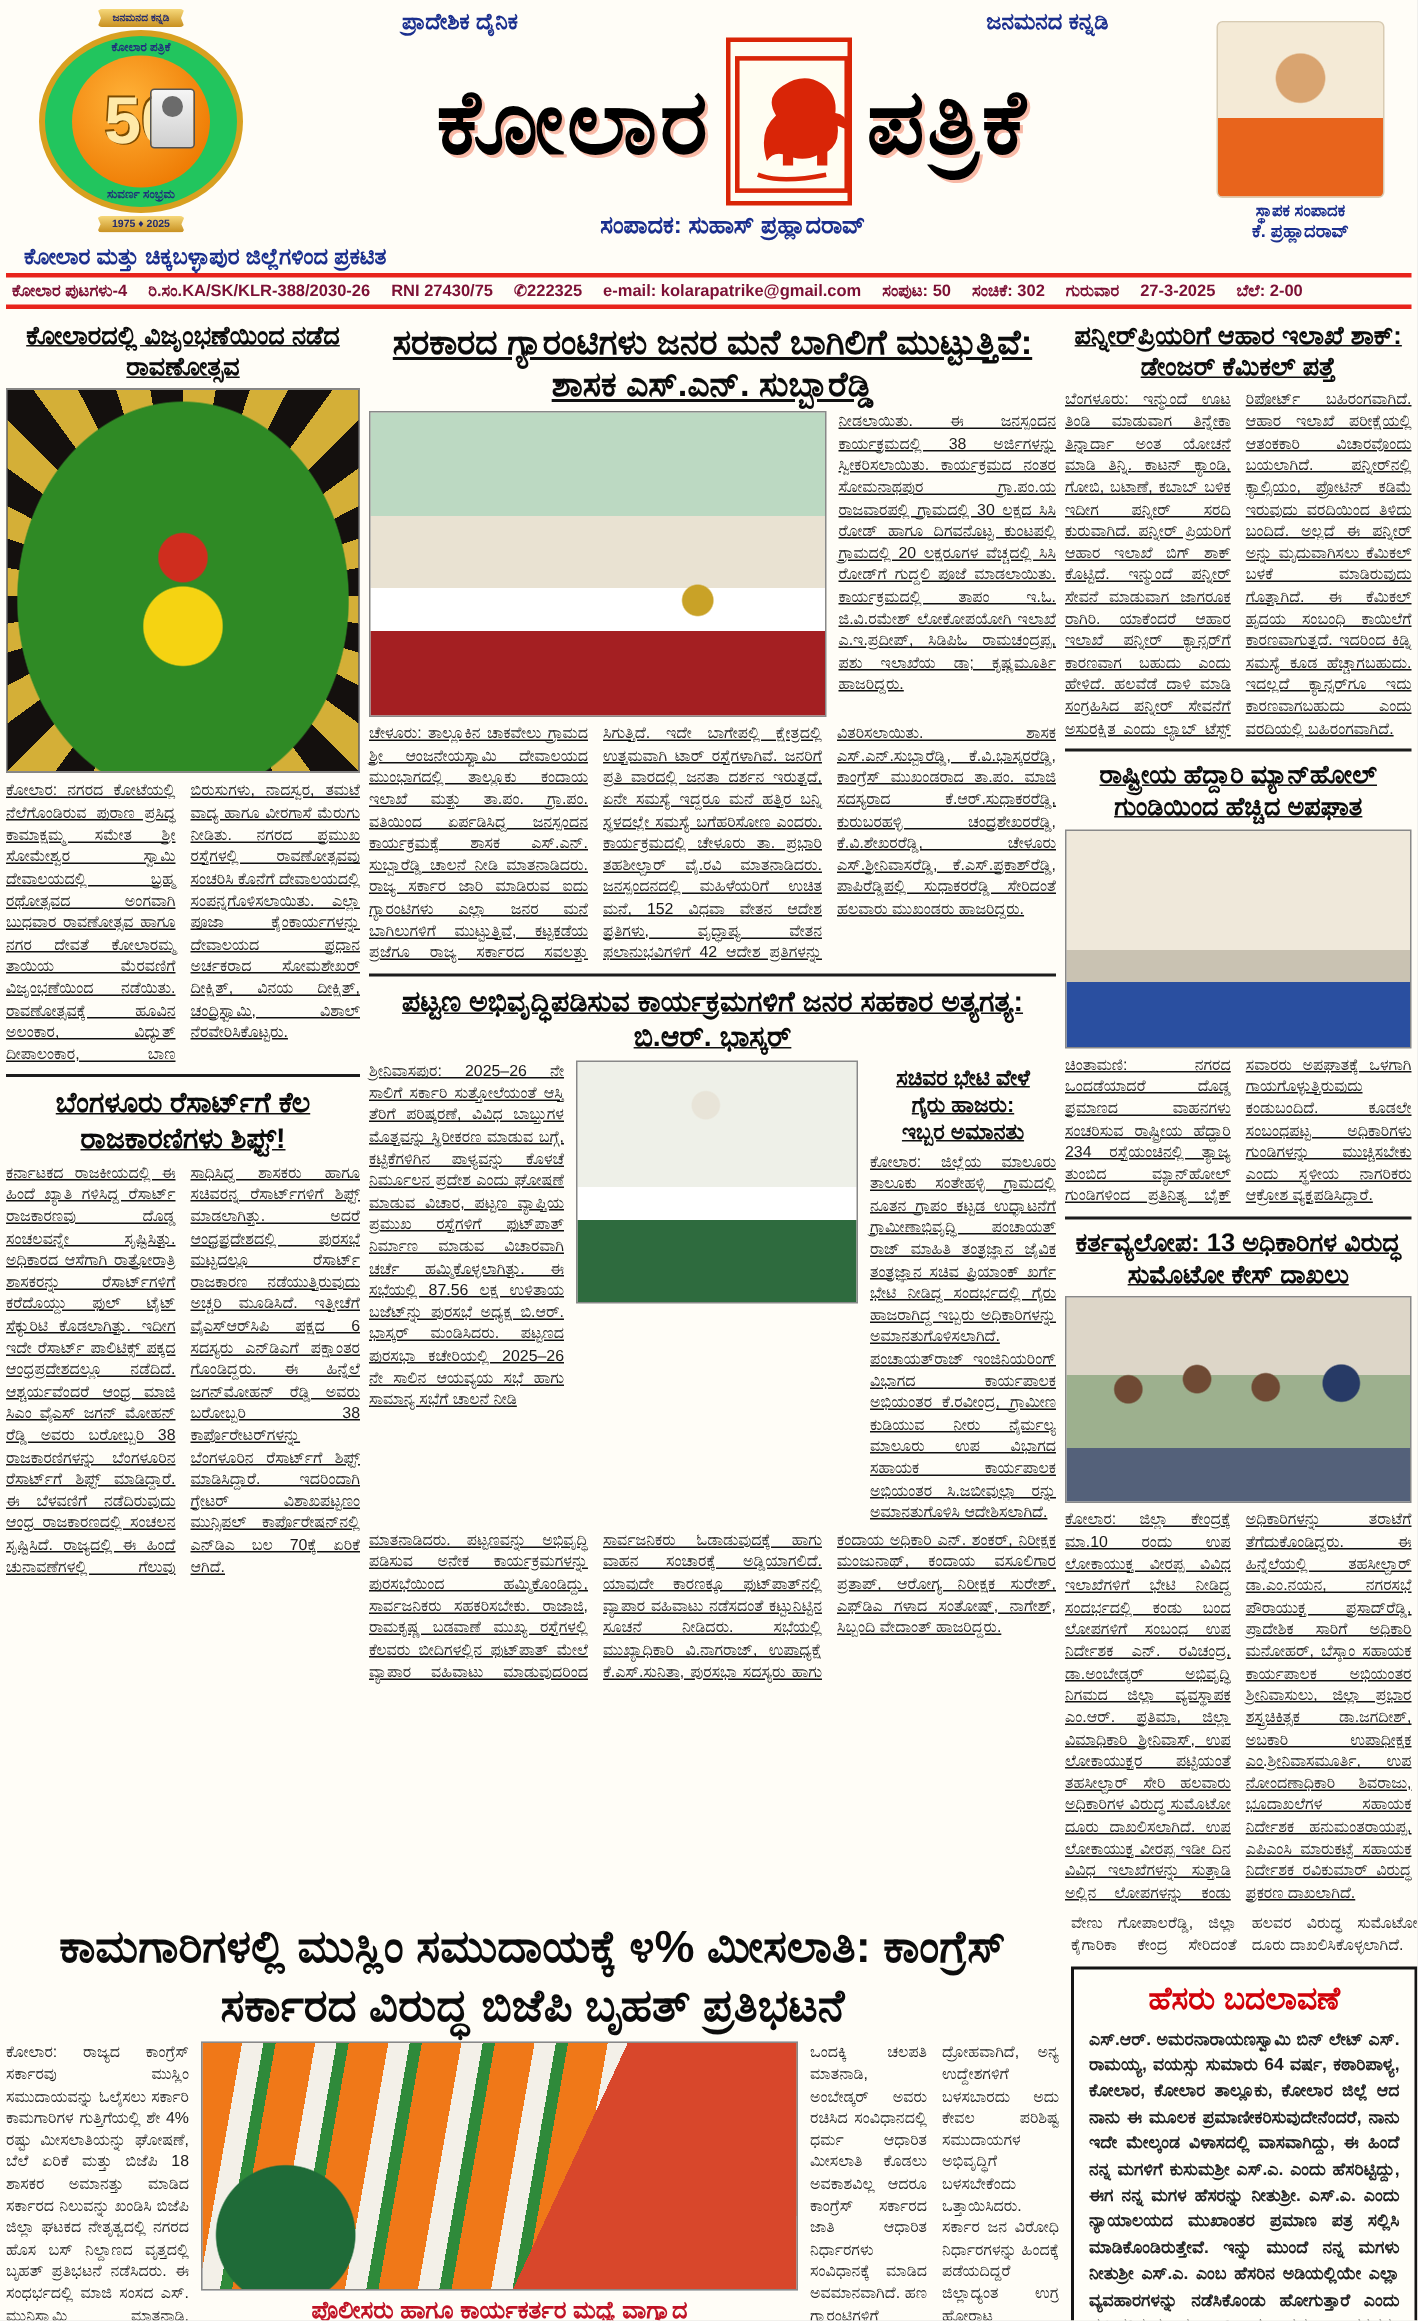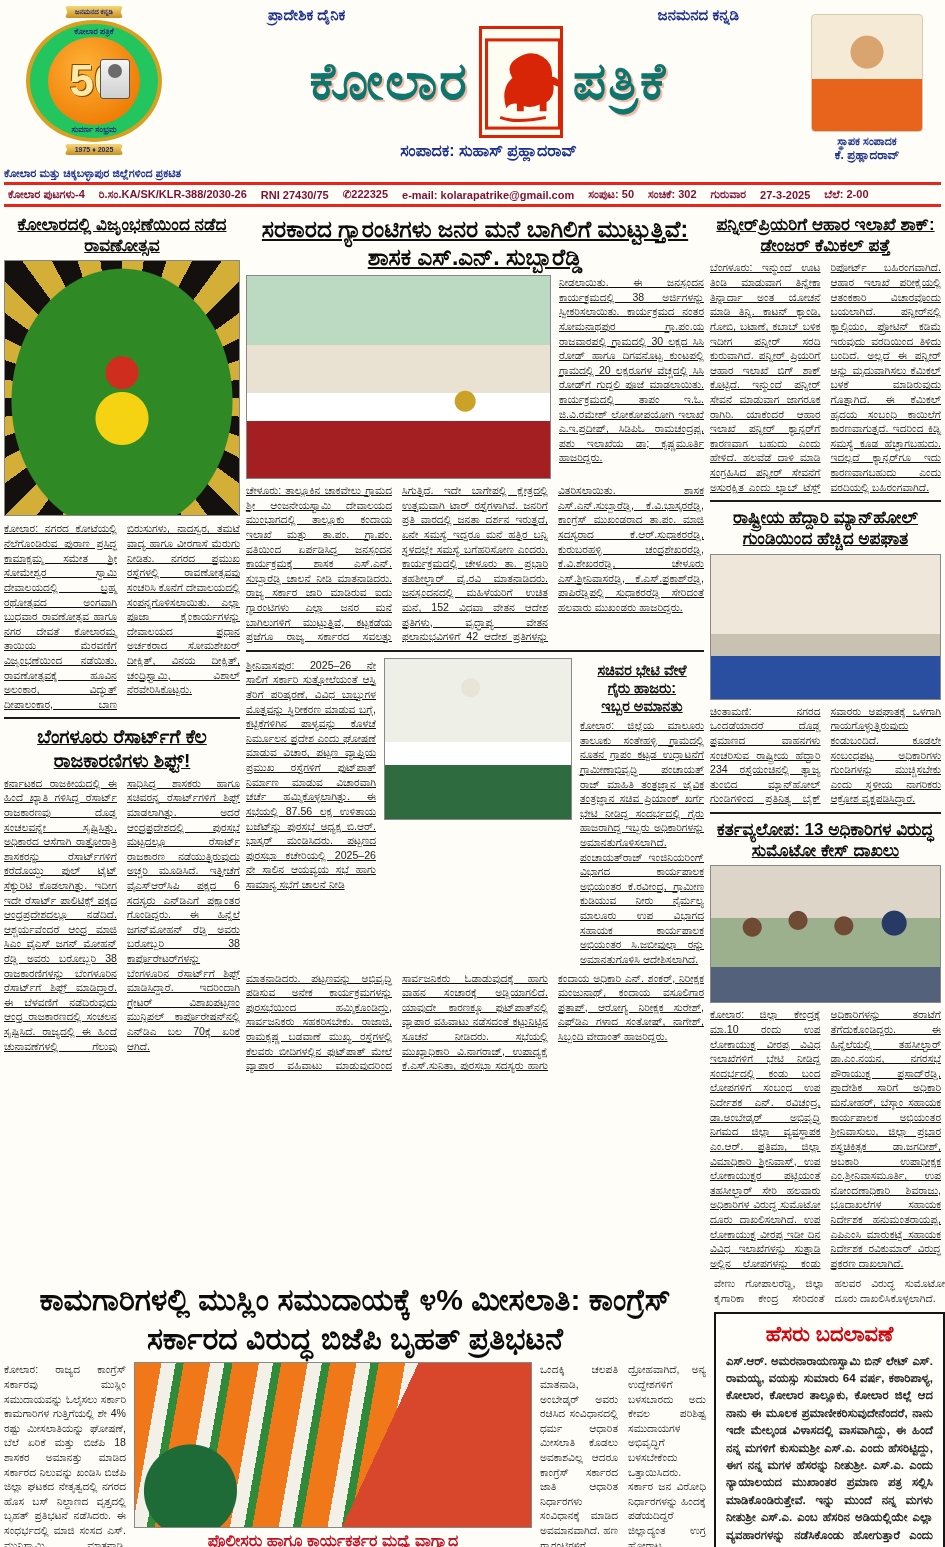--- a/index.html
+++ b/index.html
@@ -20,25 +20,25 @@
                display:flex; align-items:center; justify-content:center; position:relative; }
   .logo-50 { font-size:44px; font-weight:bold; color:#ffe9a8; text-shadow:1px 1px 0 #7a4a00, -1px -1px 0 #7a4a00; line-height:1; }
   .logo-portrait { position:absolute; right:10px; top:22px; width:30px; height:40px; background:
       linear-gradient(#f5f5f5,#cfcfcf); border:1px solid #555; border-radius:3px; }
   .logo-portrait:before { content:""; display:block; width:14px; height:14px; border-radius:50%;
       background:#6b6b6b; margin:4px auto 0; }
   .mast-center { flex:1; display:flex; flex-direction:column; align-items:center; }
   .tag-row { width:100%; display:flex; justify-content:space-between; padding:0 60px 0 90px; }
   .tagline { color:#1b2f8e; font-weight:bold; font-size:15px; }
   .title-row { display:flex; align-items:center; gap:10px; margin-top:2px; }
-  .paper-title { color:#0f766e; font-weight:bold; font-size:52px; line-height:0.95;
+  .paper-title { color:#000000; font-weight:bold; font-size:60px; line-height:0.95;
                  text-shadow:2px 2px 0 #f8b9a6; letter-spacing:2px; }
   .emblem { width:84px; height:112px; border:3px solid #d92507; padding:3px; background:#fffdf2; }
   .editor-line { color:#1b2f8e; font-weight:bold; font-size:16px; margin-top:4px; }
-  .publish-line { position:absolute; left:0; bottom:2px; color:#1b2f8e; font-weight:bold; font-size:11px; }
+  .publish-line { position:absolute; left:12px; bottom:2px; color:#1b2f8e; font-weight:bold; font-size:15px; }
   .founder-wrap { width:136px; flex:0 0 136px; display:flex; flex-direction:column; align-items:center; padding-top:8px; }
   .founder-photo { width:112px; height:118px; border-radius:4px;
       background: radial-gradient(circle at 50% 32%, #d9a470 16px, transparent 17px),
                   linear-gradient(#f4ead6 55%, #e8641c 55%);
       border:1px solid #d8cbb2; }
   .founder-label { color:#1b2f8e; font-weight:bold; font-size:11px; margin-top:3px; }
   .founder-name { color:#1b2f8e; font-weight:bold; font-size:12px; text-align:center; }
 
   
   .infobar { border-top:3px solid #e8241c; border-bottom:3px solid #e8241c; display:flex; flex-wrap:nowrap;
@@ -175,20 +175,21 @@
       <article>
         <h1 class="headline h-big">ಸರಕಾರದ ಗ್ಯಾರಂಟಿಗಳು ಜನರ ಮನೆ ಬಾಗಿಲಿಗೆ ಮುಟ್ಟುತ್ತಿವೆ: ಶಾಸಕ ಎಸ್.ಎನ್. ಸುಬ್ಬಾರೆಡ್ಡಿ</h1>
         <div class="flex-row">
           <div class="photo ph-lamp" style="width:305px; flex:0 0 305px;"></div>
           <div class="body-txt" style="flex:1;">ನೀಡಲಾಯಿತು. ಈ ಜನಸ್ಪಂದನ ಕಾರ್ಯಕ್ರಮದಲ್ಲಿ 38 ಅರ್ಜಿಗಳನ್ನು ಸ್ವೀಕರಿಸಲಾಯಿತು. ಕಾರ್ಯಕ್ರಮದ ನಂತರ ಸೋಮನಾಥಪುರ ಗ್ರಾ.ಪಂ.ಯ ರಾಜವಾರಪಲ್ಲಿ ಗ್ರಾಮದಲ್ಲಿ 30 ಲಕ್ಷದ ಸಿಸಿ ರೋಡ್ ಹಾಗೂ ದಿಗವನೊಟ್ಟ ಕುಂಟಪಲ್ಲಿ ಗ್ರಾಮದಲ್ಲಿ 20 ಲಕ್ಷರೂಗಳ ವೆಚ್ಚದಲ್ಲಿ ಸಿಸಿ ರೋಡ್‌ಗೆ ಗುದ್ದಲಿ ಪೂಜೆ ಮಾಡಲಾಯಿತು. ಕಾರ್ಯಕ್ರಮದಲ್ಲಿ ತಾಪಂ ಇ.ಓ. ಜಿ.ವಿ.ರಮೇಶ್ ಲೋಕೋಪಯೋಗಿ ಇಲಾಖೆ ಎ.ಇ.ಪ್ರದೀಪ್, ಸಿಡಿಪಿಓ ರಾಮಚಂದ್ರಪ್ಪ, ಪಶು ಇಲಾಖೆಯ ಡಾ; ಕೃಷ್ಣಮೂರ್ತಿ ಹಾಜರಿದ್ದರು.</div>
         </div>
         <div class="body-txt cols-3">ಚೇಳೂರು: ತಾಲ್ಲೂಕಿನ ಚಾಕವೇಲು ಗ್ರಾಮದ ಶ್ರೀ ಆಂಜನೇಯಸ್ವಾಮಿ ದೇವಾಲಯದ ಮುಂಭಾಗದಲ್ಲಿ ತಾಲ್ಲೂಕು ಕಂದಾಯ ಇಲಾಖೆ ಮತ್ತು ತಾ.ಪಂ. ಗ್ರಾ.ಪಂ. ವತಿಯಿಂದ ಏರ್ಪಡಿಸಿದ್ದ ಜನಸ್ಪಂದನ ಕಾರ್ಯಕ್ರಮಕ್ಕೆ ಶಾಸಕ ಎಸ್.ಎನ್. ಸುಬ್ಬಾರೆಡ್ಡಿ ಚಾಲನೆ ನೀಡಿ ಮಾತನಾಡಿದರು. ರಾಜ್ಯ ಸರ್ಕಾರ ಜಾರಿ ಮಾಡಿರುವ ಐದು ಗ್ಯಾರಂಟಿಗಳು ಎಲ್ಲಾ ಜನರ ಮನೆ ಬಾಗಿಲುಗಳಿಗೆ ಮುಟ್ಟುತ್ತಿವೆ, ಕಟ್ಟಕಡೆಯ ಪ್ರಜೆಗೂ ರಾಜ್ಯ ಸರ್ಕಾರದ ಸವಲತ್ತು ಸಿಗುತ್ತಿದೆ. ಇದೇ ಬಾಗೇಪಲ್ಲಿ ಕ್ಷೇತ್ರದಲ್ಲಿ ಉತ್ತಮವಾಗಿ ಟಾರ್ ರಸ್ತೆಗಳಾಗಿವೆ. ಜನರಿಗೆ ಪ್ರತಿ ವಾರದಲ್ಲಿ ಜನತಾ ದರ್ಶನ ಇರುತ್ತದೆ, ಏನೇ ಸಮಸ್ಯೆ ಇದ್ದರೂ ಮನೆ ಹತ್ತಿರ ಬನ್ನಿ ಸ್ಥಳದಲ್ಲೇ ಸಮಸ್ಯೆ ಬಗೆಹರಿಸೋಣ ಎಂದರು. ಕಾರ್ಯಕ್ರಮದಲ್ಲಿ ಚೇಳೂರು ತಾ. ಪ್ರಭಾರಿ ತಹಶೀಲ್ದಾರ್ ವೈ.ರವಿ ಮಾತನಾಡಿದರು. ಜನಸ್ಪಂದನದಲ್ಲಿ ಮಹಿಳೆಯರಿಗೆ ಉಚಿತ ಮನೆ, 152 ವಿಧವಾ ವೇತನ ಆದೇಶ ಪ್ರತಿಗಳು, ವೃದ್ಧಾಪ್ಯ ವೇತನ ಫಲಾನುಭವಿಗಳಿಗೆ 42 ಆದೇಶ ಪ್ರತಿಗಳನ್ನು ವಿತರಿಸಲಾಯಿತು. ಶಾಸಕ ಎಸ್.ಎನ್.ಸುಬ್ಬಾರೆಡ್ಡಿ, ಕೆ.ವಿ.ಭಾಸ್ಕರರೆಡ್ಡಿ, ಕಾಂಗ್ರೆಸ್ ಮುಖಂಡರಾದ ತಾ.ಪಂ. ಮಾಜಿ ಸದಸ್ಯರಾದ ಕೆ.ಆರ್.ಸುಧಾಕರರೆಡ್ಡಿ, ಕುರುಬರಹಳ್ಳಿ ಚಂದ್ರಶೇಖರರೆಡ್ಡಿ, ಕೆ.ವಿ.ಶೇಖರರೆಡ್ಡಿ, ಚೇಳೂರು ಎಸ್.ಶ್ರೀನಿವಾಸರೆಡ್ಡಿ, ಕೆ.ಎಸ್.ಪ್ರಕಾಶ್‌ರೆಡ್ಡಿ, ಪಾಪಿರೆಡ್ಡಿಪಲ್ಲಿ ಸುಧಾಕರರೆಡ್ಡಿ ಸೇರಿದಂತೆ ಹಲವಾರು ಮುಖಂಡರು ಹಾಜರಿದ್ದರು.</div>
       </article>
       <div class="divider"></div>
       <article>
+        <h2 class="headline h-mid">ಪಟ್ಟಣ ಅಭಿವೃದ್ಧಿಪಡಿಸುವ ಕಾರ್ಯಕ್ರಮಗಳಿಗೆ ಜನರ ಸಹಕಾರ ಅತ್ಯಗತ್ಯ: ಬಿ.ಆರ್. ಭಾಸ್ಕರ್</h2>
         <div class="flex-row">
           <div class="body-txt" style="flex:0 0 130px;">ಶ್ರೀನಿವಾಸಪುರ: 2025–26 ನೇ ಸಾಲಿಗೆ ಸರ್ಕಾರಿ ಸುತ್ತೋಲೆಯಂತೆ ಆಸ್ತಿ ತೆರಿಗೆ ಪರಿಷ್ಕರಣೆ, ವಿವಿಧ ಬಾಬ್ತುಗಳ ಮೊತ್ತವನ್ನು ಸ್ಥಿರೀಕರಣ ಮಾಡುವ ಬಗ್ಗೆ, ಕಟ್ಟಿಕೆಗಳಿಗಿನ ಪಾಳ್ಯವನ್ನು ಕೊಳಚೆ ನಿರ್ಮೂಲನ ಪ್ರದೇಶ ಎಂದು ಘೋಷಣೆ ಮಾಡುವ ವಿಚಾರ, ಪಟ್ಟಣ ವ್ಯಾಪ್ತಿಯ ಪ್ರಮುಖ ರಸ್ತೆಗಳಿಗೆ ಫುಟ್‌ಪಾತ್ ನಿರ್ಮಾಣ ಮಾಡುವ ವಿಚಾರವಾಗಿ ಚರ್ಚೆ ಹಮ್ಮಿಕೊಳ್ಳಲಾಗಿತ್ತು. ಈ ಸಭೆಯಲ್ಲಿ 87.56 ಲಕ್ಷ ಉಳಿತಾಯ ಬಜೆಟ್‌ನ್ನು ಪುರಸಭೆ ಅಧ್ಯಕ್ಷ ಬಿ.ಆರ್. ಭಾಸ್ಕರ್ ಮಂಡಿಸಿದರು. ಪಟ್ಟಣದ ಪುರಸಭಾ ಕಚೇರಿಯಲ್ಲಿ 2025–26 ನೇ ಸಾಲಿನ ಆಯವ್ಯಯ ಸಭೆ ಹಾಗು ಸಾಮಾನ್ಯ ಸಭೆಗೆ ಚಾಲನೆ ನೀಡಿ</div>
           <div class="photo ph-cert" style="flex:0 0 188px;"></div>
           <div style="flex:1;">
             <h3 class="mini-head">ಸಚಿವರ ಭೇಟಿ ವೇಳೆ ಗೈರು ಹಾಜರು: ಇಬ್ಬರ ಅಮಾನತು</h3>
             <div class="body-txt">ಕೋಲಾರ: ಜಿಲ್ಲೆಯ ಮಾಲೂರು ತಾಲೂಕು ಸಂತೇಹಳ್ಳಿ ಗ್ರಾಮದಲ್ಲಿ ನೂತನ ಗ್ರಾಪಂ ಕಟ್ಟಡ ಉದ್ಘಾಟನೆಗೆ ಗ್ರಾಮೀಣಾಭಿವೃದ್ಧಿ ಪಂಚಾಯತ್ ರಾಜ್ ಮಾಹಿತಿ ತಂತ್ರಜ್ಞಾನ ಜೈವಿಕ ತಂತ್ರಜ್ಞಾನ ಸಚಿವ ಪ್ರಿಯಾಂಕ್ ಖರ್ಗೆ ಭೇಟಿ ನೀಡಿದ್ದ ಸಂದರ್ಭದಲ್ಲಿ ಗೈರು ಹಾಜರಾಗಿದ್ದ ಇಬ್ಬರು ಅಧಿಕಾರಿಗಳನ್ನು ಅಮಾನತುಗೊಳಿಸಲಾಗಿದೆ. ಪಂಚಾಯತ್‌ರಾಜ್ ಇಂಜಿನಿಯರಿಂಗ್ ವಿಭಾಗದ ಕಾರ್ಯಪಾಲಕ ಅಭಿಯಂತರ ಕೆ.ರವೀಂದ್ರ, ಗ್ರಾಮೀಣ ಕುಡಿಯುವ ನೀರು ನೈರ್ಮಲ್ಯ ಮಾಲೂರು ಉಪ ವಿಭಾಗದ ಸಹಾಯಕ ಕಾರ್ಯಪಾಲಕ ಅಭಿಯಂತರ ಸಿ.ಜಬೀವುಲ್ಲಾ ರನ್ನು ಅಮಾನತುಗೊಳಿಸಿ ಆದೇಶಿಸಲಾಗಿದೆ.</div>
           </div>
         </div>
         <div class="body-txt cols-3">ಮಾತನಾಡಿದರು. ಪಟ್ಟಣವನ್ನು ಅಭಿವೃದ್ಧಿ ಪಡಿಸುವ ಅನೇಕ ಕಾರ್ಯಕ್ರಮಗಳನ್ನು ಪುರಸಭೆಯಿಂದ ಹಮ್ಮಿಕೊಂಡಿದ್ದು, ಸಾರ್ವಜನಿಕರು ಸಹಕರಿಸಬೇಕು. ರಾಜಾಜಿ, ರಾಮಕೃಷ್ಣ ಬಡವಾಣೆ ಮುಖ್ಯ ರಸ್ತೆಗಳಲ್ಲಿ ಕೆಲವರು ಬೀದಿಗಳಲ್ಲಿನ ಫುಟ್‌ಪಾತ್ ಮೇಲೆ ವ್ಯಾಪಾರ ವಹಿವಾಟು ಮಾಡುವುದರಿಂದ ಸಾರ್ವಜನಿಕರು ಓಡಾಡುವುದಕ್ಕೆ ಹಾಗು ವಾಹನ ಸಂಚಾರಕ್ಕೆ ಅಡ್ಡಿಯಾಗಲಿದೆ. ಯಾವುದೇ ಕಾರಣಕ್ಕೂ ಫುಟ್‌ಪಾತ್‌ನಲ್ಲಿ ವ್ಯಾಪಾರ ವಹಿವಾಟು ನಡೆಸದಂತೆ ಕಟ್ಟುನಿಟ್ಟಿನ ಸೂಚನೆ ನೀಡಿದರು. ಸಭೆಯಲ್ಲಿ ಮುಖ್ಯಾಧಿಕಾರಿ ವಿ.ನಾಗರಾಜ್, ಉಪಾಧ್ಯಕ್ಷೆ ಕೆ.ಎಸ್.ಸುನಿತಾ, ಪುರಸಭಾ ಸದಸ್ಯರು ಹಾಗು ಕಂದಾಯ ಅಧಿಕಾರಿ ಎನ್. ಶಂಕರ್, ನಿರೀಕ್ಷಕ ಮಂಜುನಾಥ್, ಕಂದಾಯ ವಸೂಲಿಗಾರ ಪ್ರತಾಪ್, ಆರೋಗ್ಯ ನಿರೀಕ್ಷಕ ಸುರೇಶ್, ಎಫ್‌ಡಿಎ ಗಳಾದ ಸಂತೋಷ್, ನಾಗೇಶ್, ಸಿಬ್ಬಂದಿ ವೇದಾಂತ್ ಹಾಜರಿದ್ದರು.</div>
       </article>

